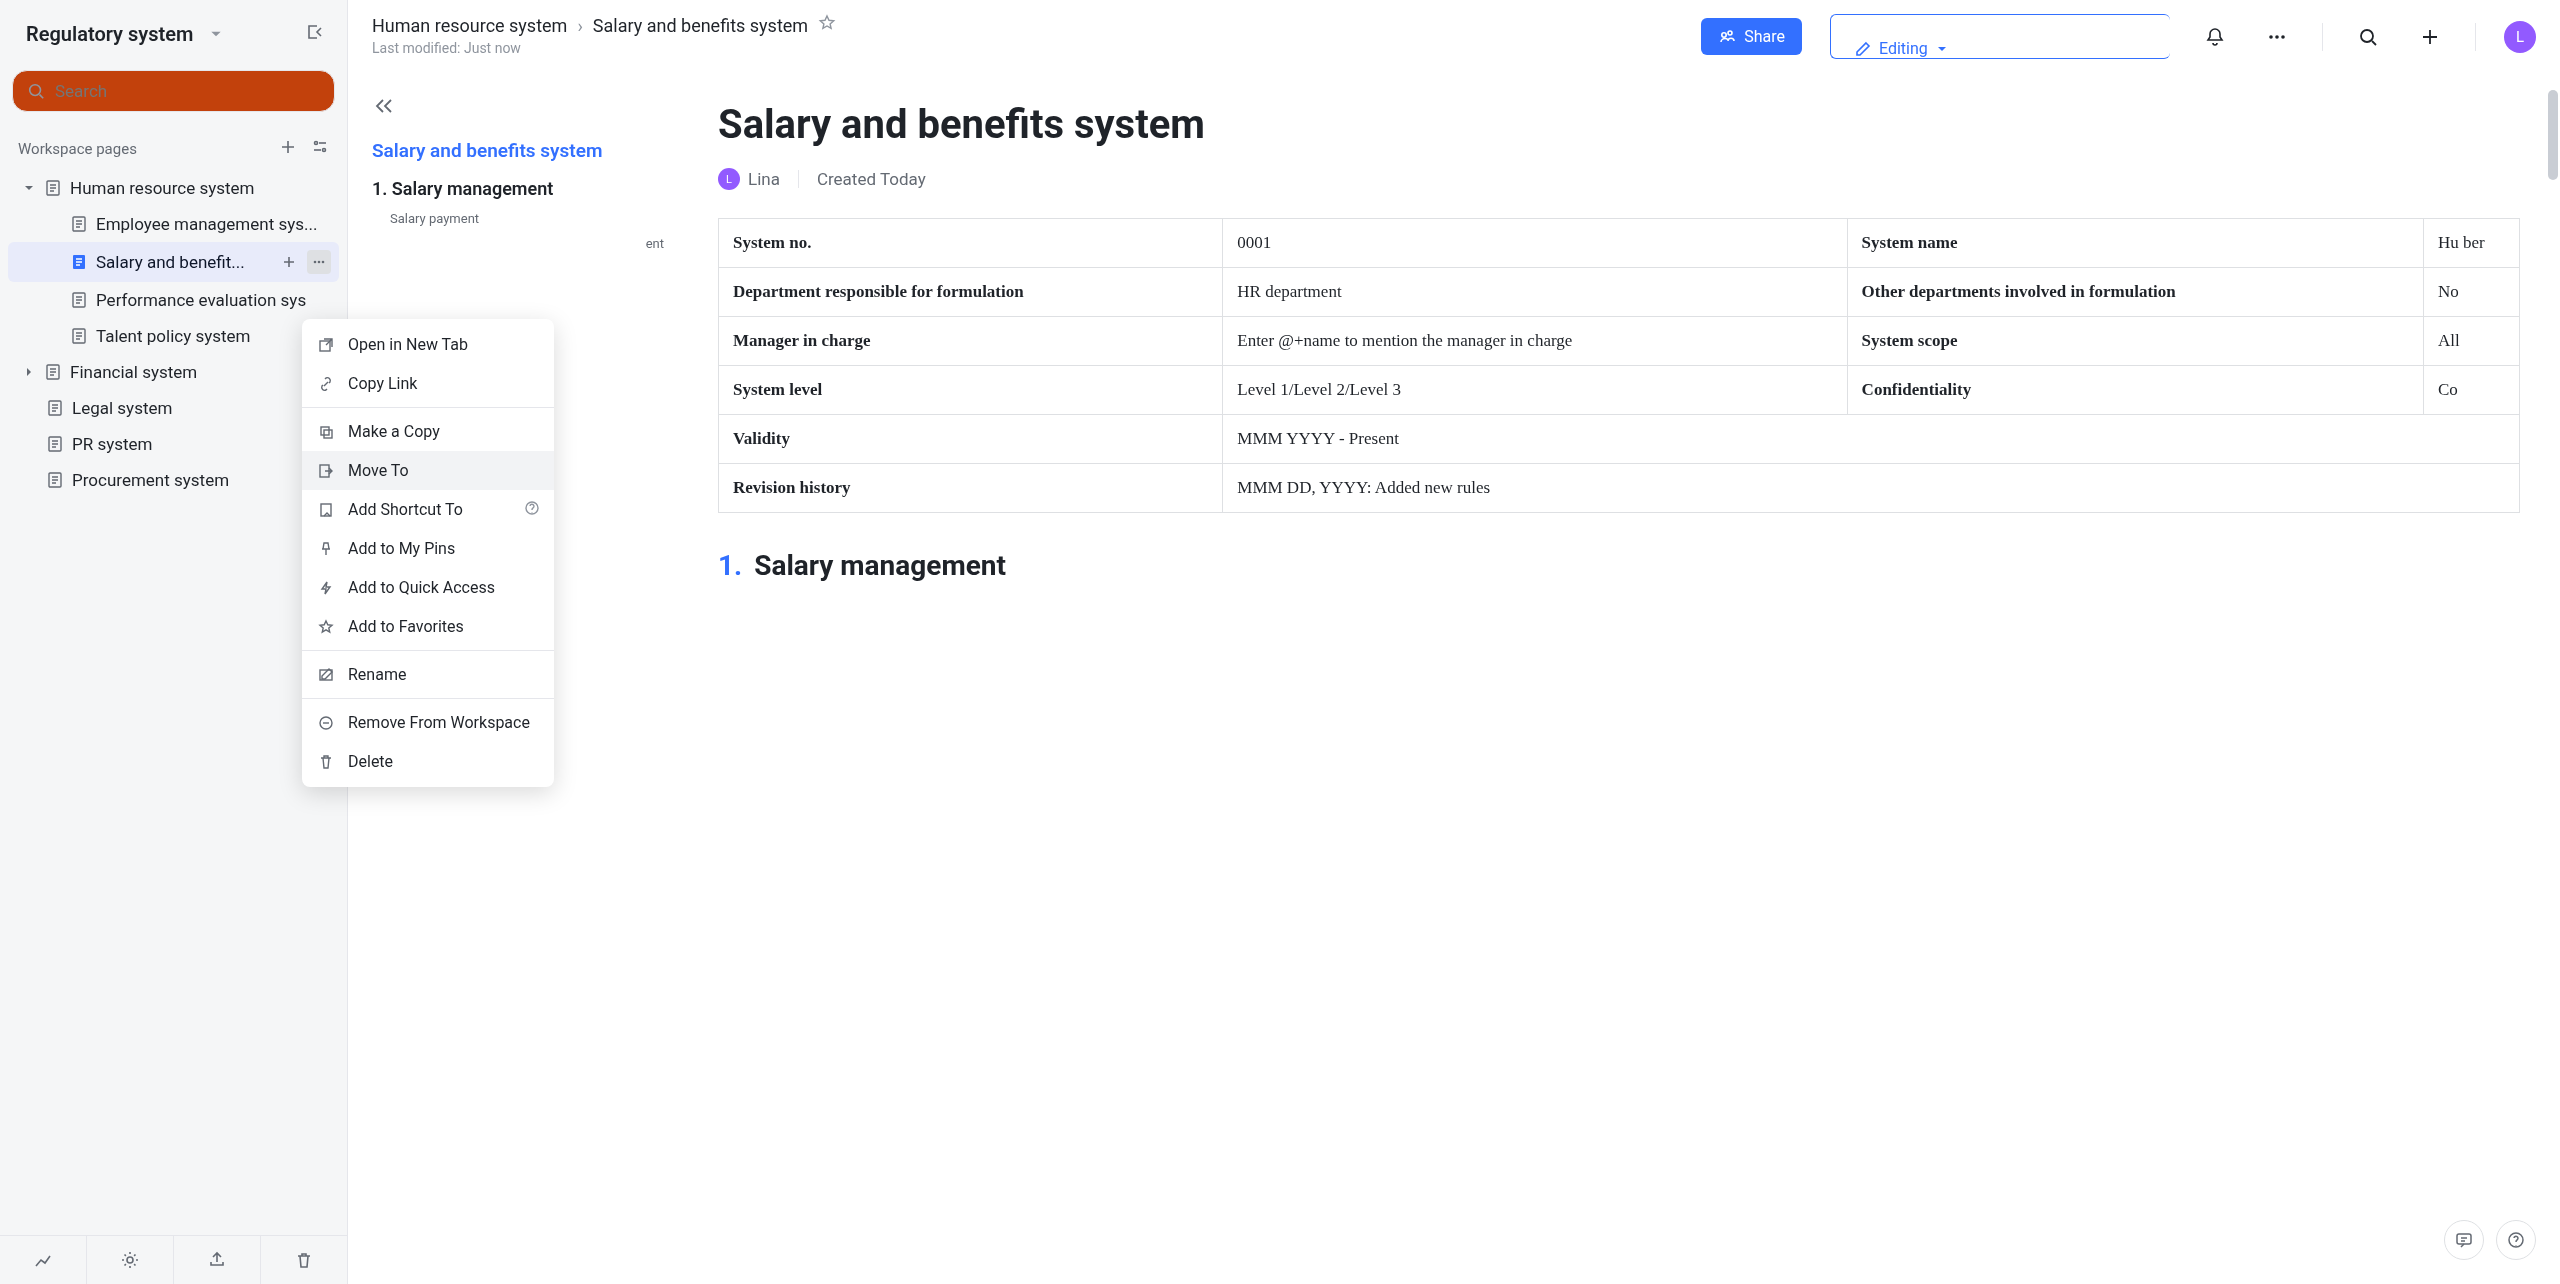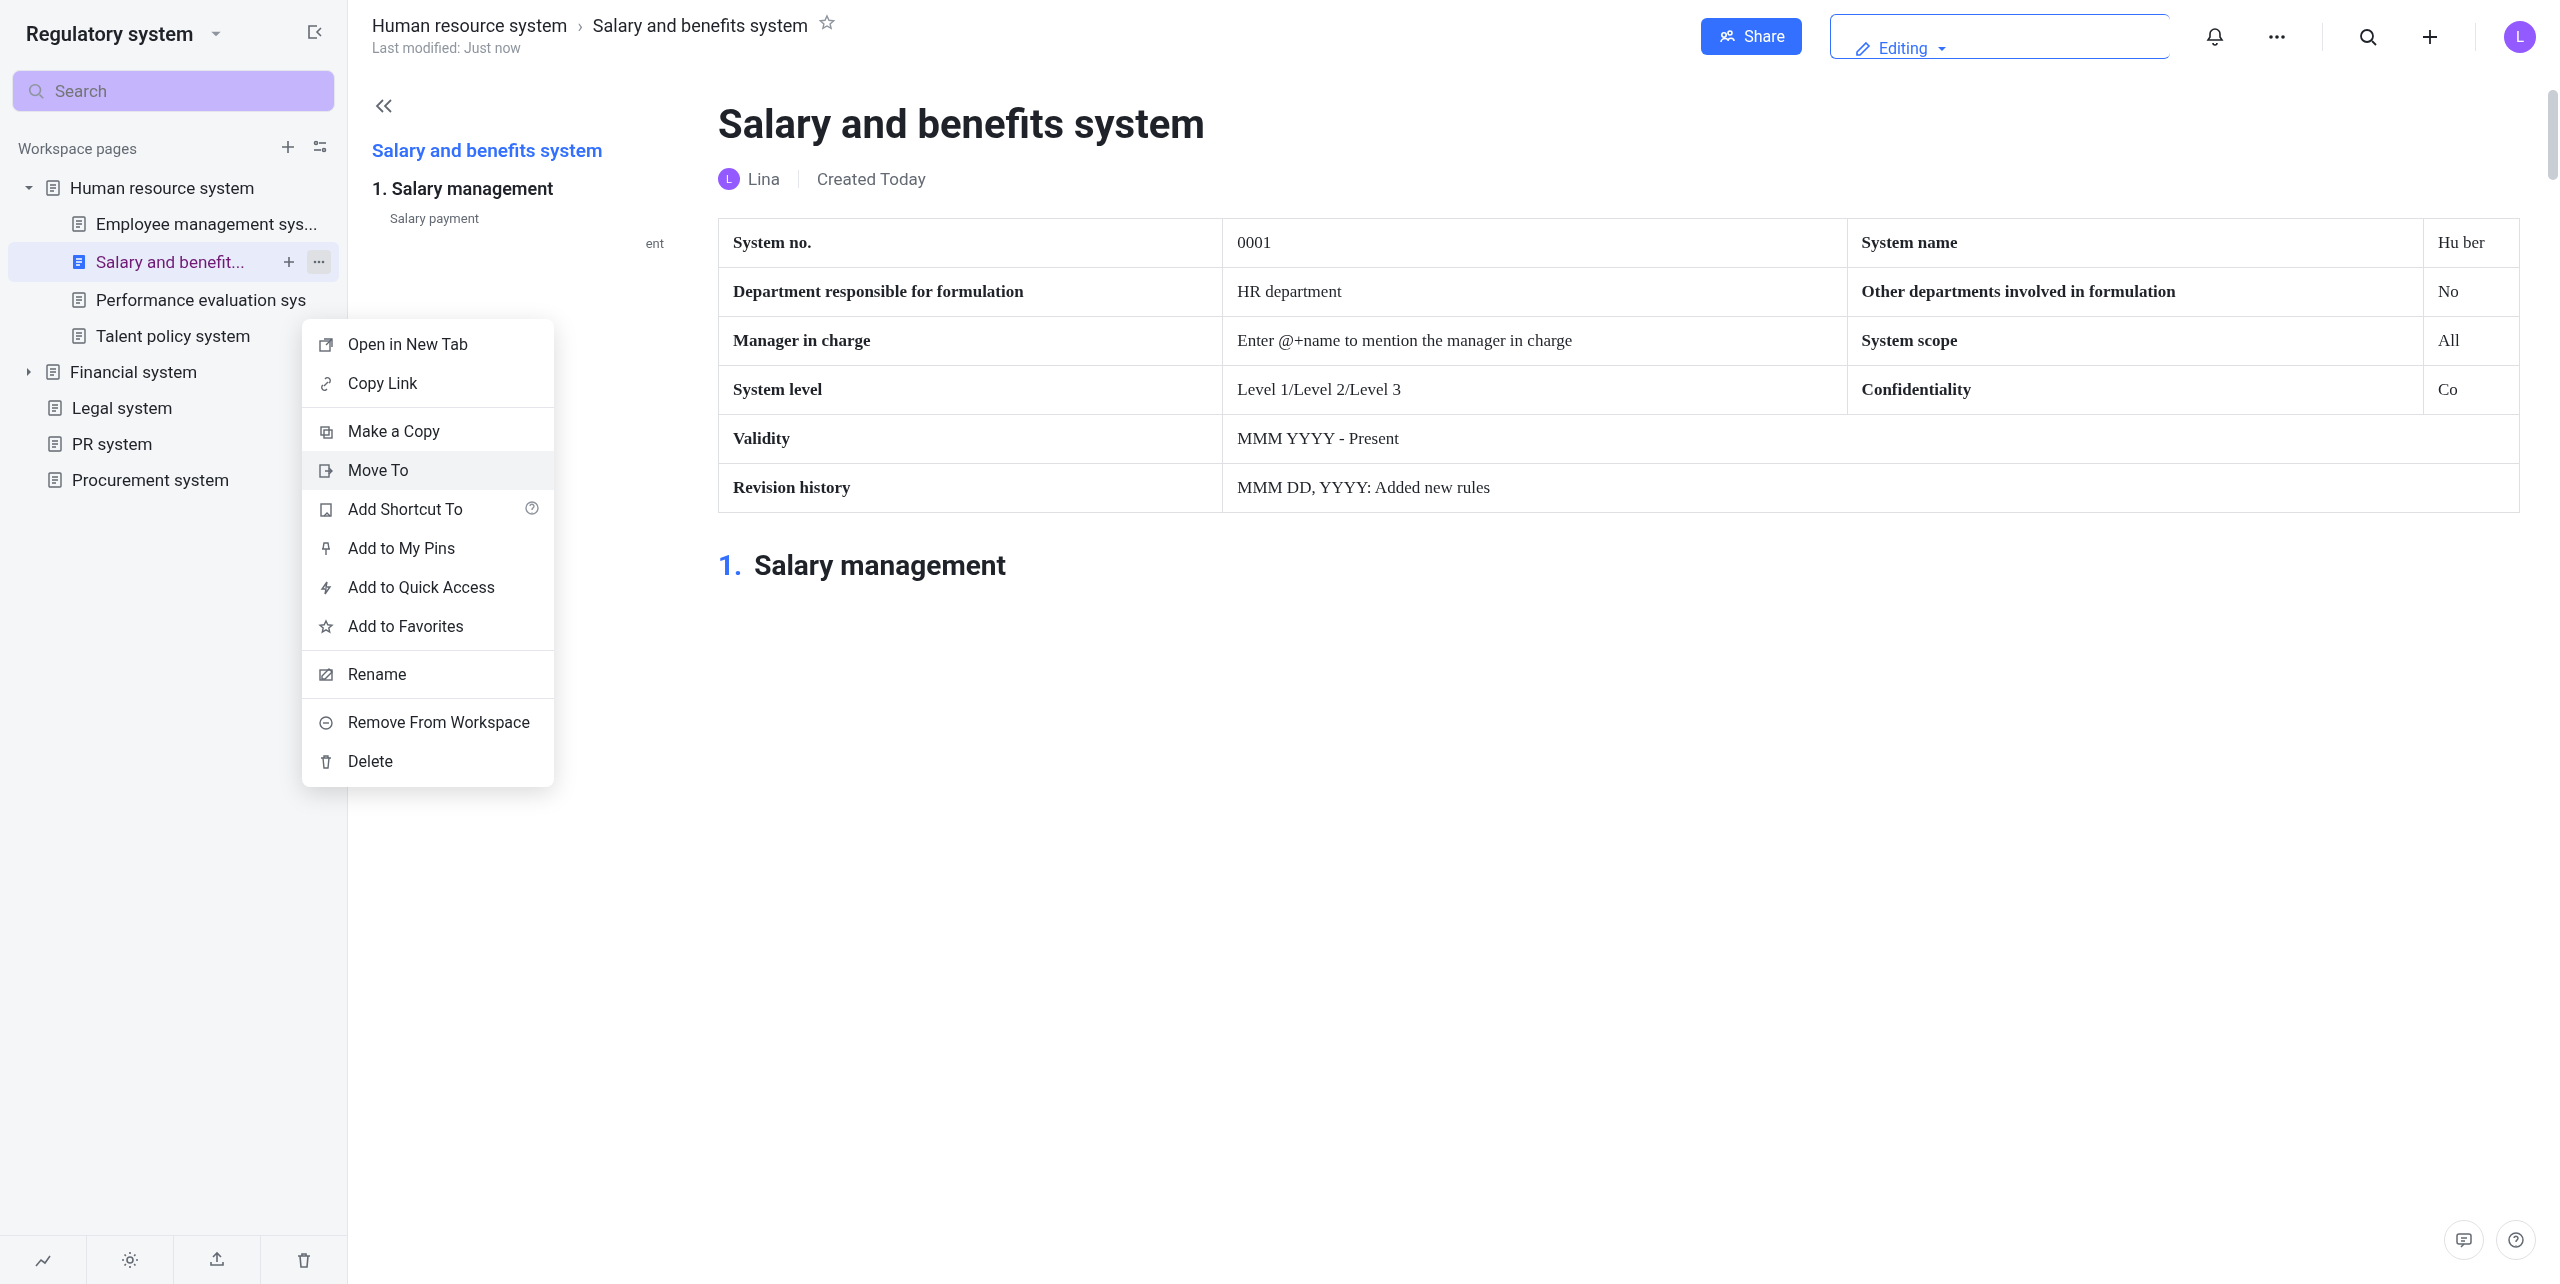--- a/index.html
+++ b/index.html
@@ -2,29 +2,29 @@
 <html><head>
 <meta charset="utf-8">
 <style>
 * { margin:0; padding:0; box-sizing:border-box; font-family:-apple-system,BlinkMacSystemFont,"Segoe UI",Roboto,sans-serif; }
 body { display:flex; height:100vh; overflow:hidden; background:#fff; color:#1f2329; }
 .sidebar { width:348px; background:#f5f6f7; border-right:1px solid #e5e6eb; display:flex; flex-direction:column; position:relative; }
 .sb-head { display:flex; align-items:center; justify-content:space-between; padding:18px 18px 12px 26px; }
 .sb-title { font-size:20px; font-weight:600; display:flex; align-items:center; gap:16px; }
 .sb-title svg { width:14px; height:14px; }
 .collapse-btn { padding:4px; cursor:pointer; }
-.search-box { margin:8px 12px; display:flex; align-items:center; gap:10px; background:#c4b5fd; border:1px solid #e5e6eb; border-radius:8px; padding:10px 14px; }
+.search-box { margin:8px 12px; display:flex; align-items:center; gap:10px; background:#c2410c; border:1px solid #e5e6eb; border-radius:15px; padding:10px 14px; }
 .search-box input { border:none; outline:none; font-size:17px; flex:1; background:transparent; }
 .ws-head { display:flex; align-items:center; justify-content:space-between; padding:18px 18px 6px 18px; color:#646a73; font-size:15px; }
 .ws-actions { display:flex; gap:14px; }
 .tree { flex:1; overflow:auto; padding:4px 8px; }
 .tree-item { display:flex; align-items:center; gap:8px; padding:8px 8px 8px 14px; border-radius:6px; font-size:17px; cursor:pointer; position:relative; }
 .tree-item .chev { width:14px; display:flex; justify-content:center; color:#646a73; }
 .tree-item .doc-icon { color:#646a73; display:flex; }
-.tree-item.active { background:#e8ebfa; color:#701a75; }
+.tree-item.active { background:#e8ebfa; color:#0f172a; }
 .tree-item.active .doc-icon { color:#3370ff; }
 .tree-item .label { flex:1; white-space:nowrap; overflow:hidden; text-overflow:ellipsis; }
 .tree-item .row-actions { display:flex; gap:6px; }
 .tree-item .row-actions .ibtn { padding:4px; border-radius:4px; display:flex; }
 .tree-item .row-actions .ibtn.hov { background:#dee0e3; }
 .depth1 { padding-left:38px; }
 .depth2 { padding-left:62px; }
 .sb-foot { border-top:1px solid #e5e6eb; display:flex; }
 .sb-foot .fcell { flex:1; display:flex; justify-content:center; padding:14px 0; border-right:1px solid #e5e6eb; cursor:pointer; }
 .sb-foot .fcell:last-child { border-right:none; }

